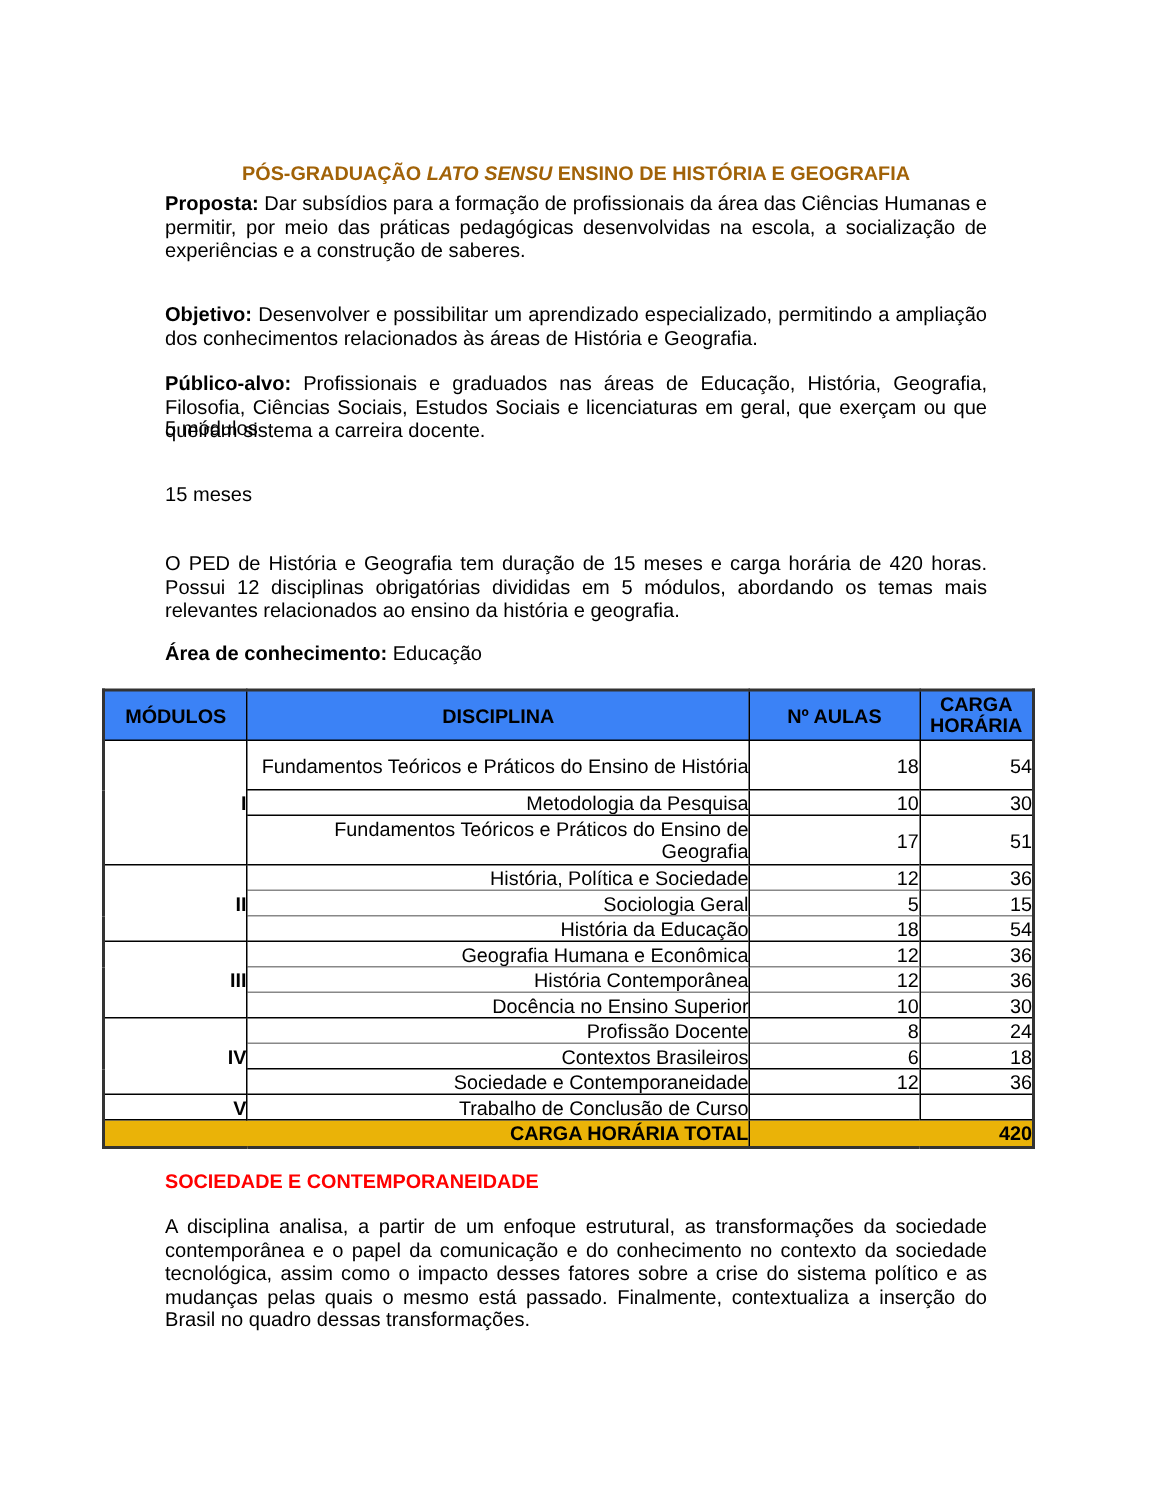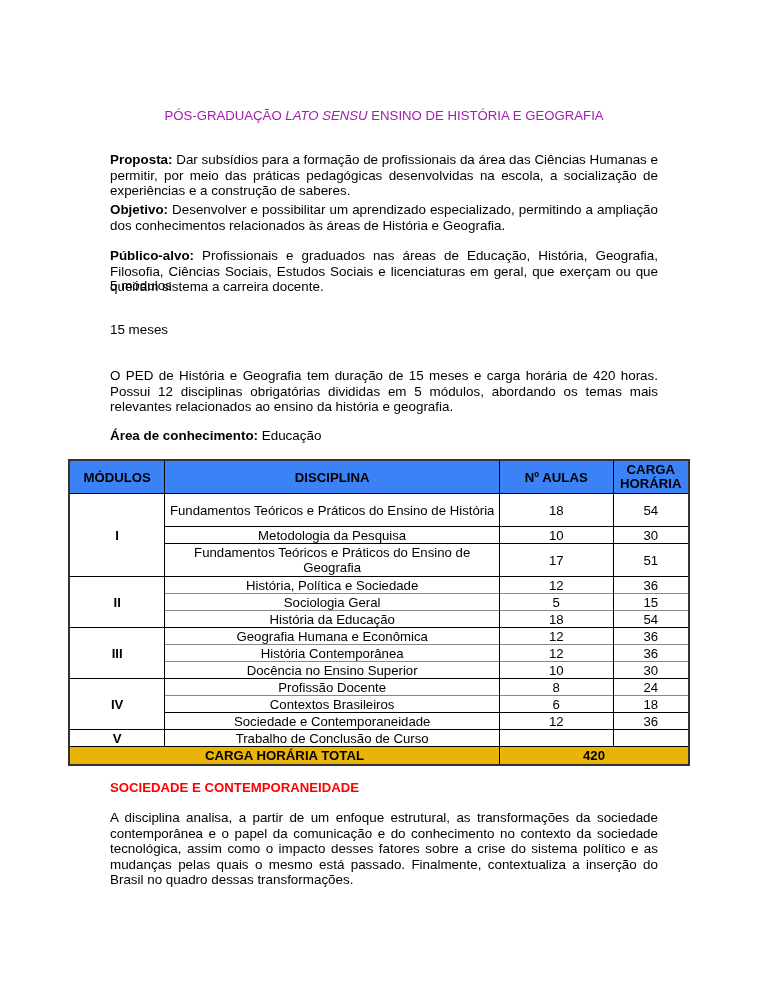--- a/index.html
+++ b/index.html
@@ -1,51 +1,51 @@
 <!DOCTYPE html>
 <html><head>
   <meta charset="utf-8">
   <style>
     html, body { margin: 0; padding: 0; background: #ffffff; }
     body { width: 768px; height: 994px; position: relative; overflow: hidden;
            font-family: "Liberation Sans", sans-serif; color: #000; }
     .page { position: absolute; left: 0; top: 0; width: 768px; height: 994px; }
     .content { position: absolute; left: 110px; top: 0; width: 548px; font-size: 13.4px; line-height: 15.5px; }
     .title { position: absolute; left: 0; top: 108px; width: 548px; text-align: center;
-             color: #a21caf; font-weight: normal; font-size: 13.2px; }
+             color: #a16207; font-weight: bold; font-size: 13.2px; }
     .title i { font-style: italic; }
     .para { position: absolute; left: 0; width: 548px; text-align: justify; margin: 0; }
     .para .lbl { font-weight: bold; }
     .block-label { font-weight: bold; display: block; }
     .red-heading { position: absolute; left: 0; color: #ff0000; font-weight: bold; font-size: 13.2px; }
 
     table.modules { position: absolute; left: 68px; top: 459px; width: 622px;
                     border-collapse: collapse; font-size: 13.2px; line-height: 15px;
                     border: 2px solid #333; }
     table.modules th { background: #3b82f6; font-weight: bold; text-align: center;
                        border: 1px solid #000; padding: 0; height: 32px; }
     table.modules th.carga { line-height: 14px; }
     table.modules td { border-left: 1px solid #000; border-right: 1px solid #000;
-                       text-align: center; padding: 0; height: 16px; vertical-align: middle; }
+                       text-align: right; padding: 0; height: 16px; vertical-align: middle; }
     table.modules td.mod { font-weight: bold; border-bottom: 1px solid #000; }
     table.modules tr.sep td { border-top: 1px solid #000; }
     table.modules tr.thin td.d, table.modules tr.thin td.n { border-top: 1px solid #888; }
     table.modules tr.dbl td { height: 32px; }
     table.modules tr.total td { background: #eab308; font-weight: bold; border: 1px solid #000; height: 17px; }
     col.c1 { width: 96px; } col.c2 { width: 336px; } col.c3 { width: 114px; } col.c4 { width: 76px; }
   </style>
 </head>
 <body>
 
 <div class="page">
   <div class="content">
 
     <div class="title"><span>PÓS-GRADUAÇÃO </span><i>LATO SENSU</i><span> ENSINO DE HISTÓRIA E GEOGRAFIA</span></div>
 
-    <p class="para" style="top:152px">
+    <p class="para" style="top:128px">
       <span class="lbl">Proposta:</span><span> Dar subsídios para a formação de profissionais da área das Ciências Humanas e permitir, por meio das práticas pedagógicas desenvolvidas na escola, a socialização de experiências e a construção de saberes.</span>
     </p>
 
     <p class="para" style="top:202px">
       <span class="lbl">Objetivo:</span><span> Desenvolver e possibilitar um aprendizado especializado, permitindo a ampliação dos conhecimentos relacionados às áreas de História e Geografia.</span>
     </p>
 
     <p class="para" style="top:248px">
       <span class="lbl">Público-alvo:</span><span> Profissionais e graduados nas áreas de Educação, História, Geografia, Filosofia, Ciências Sociais, Estudos Sociais e licenciaturas em geral, que exerçam ou que queiram sistema a carreira docente.</span>
     </p>

